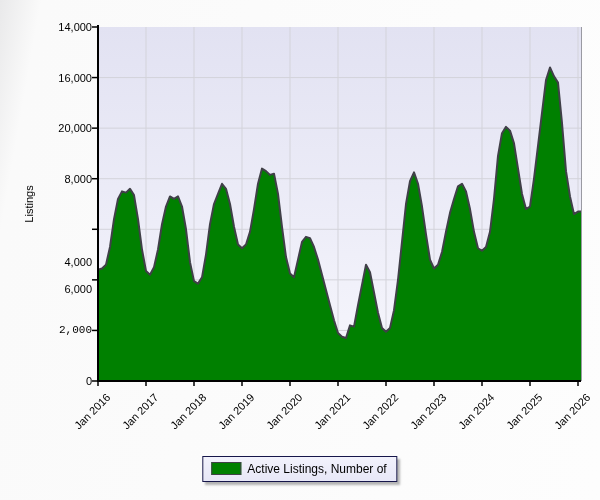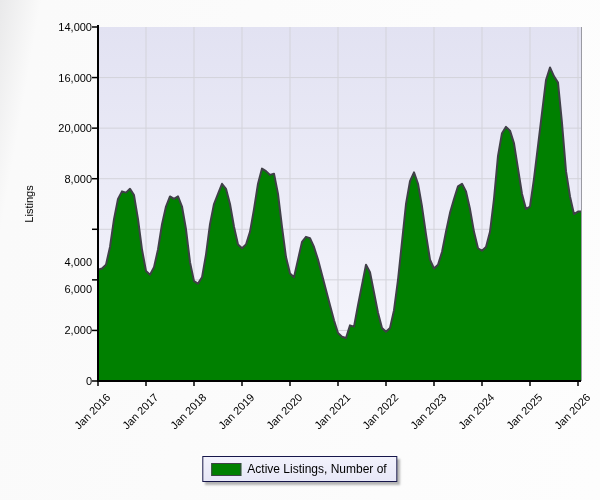--- a/index.html
+++ b/index.html
@@ -29,21 +29,21 @@
     transform:translateX(-100%) rotate(-45deg);
     transform-origin:100% 0%;
   }
   #y-axis-title{
     position:absolute;left:-20px;top:197px;width:100px;height:14px;
     text-align:center;font-size:11px;color:#000;
     transform:rotate(-90deg);
   }
   #legend{
     position:absolute;top:456px;left:50%;transform:translateX(-50%);
-    display:flex;align-items:center;
+    display:flex;align-items:flex-start;
     padding:5px 10px 5px 8px;
     background:linear-gradient(180deg,#f2f2fc 0%,#e7e7f7 100%);
     border:1px solid #16164a;
     box-shadow:3px 3px 2px rgba(120,120,120,0.55);
   }
   #legend-swatch{
     width:30px;height:13px;background:#008000;border:1px solid #404048;
     margin-right:6px;box-sizing:border-box;
   }
   #legend-label{font-size:12px;color:#000;white-space:nowrap;}
@@ -90,21 +90,21 @@
       <line x1="338" y1="381" x2="338" y2="386" stroke="#000000" stroke-width="1.5"></line>
       <line x1="386" y1="381" x2="386" y2="386" stroke="#000000" stroke-width="1.5"></line>
       <line x1="434" y1="381" x2="434" y2="386" stroke="#000000" stroke-width="1.5"></line>
       <line x1="482" y1="381" x2="482" y2="386" stroke="#000000" stroke-width="1.5"></line>
       <line x1="530" y1="381" x2="530" y2="386" stroke="#000000" stroke-width="1.5"></line>
       <line x1="578" y1="381" x2="578" y2="386" stroke="#000000" stroke-width="1.5"></line>
     </svg>
   <div id="y-axis-title">Listings</div>
   <div id="ytick-labels">
       <div class="ytick-label" style="top: 374px;">0</div>
-      <div class="ytick-label" style="top: 323.429px;">2,000</div>
+      <div class="ytick-label" style="top: 323.429px; font-family: Liberation Mono, monospace;">2,000</div>
       <div class="ytick-label" style="top: 255px;">4,000</div>
       <div class="ytick-label" style="top: 238px; margin-top: 44px;">6,000</div>
       <div class="ytick-label" style="top: 171.714px;">8,000</div>
       <div class="ytick-label" style="top: 121.143px;">20,000</div>
       <div class="ytick-label" style="top: 70.5714px;">16,000</div>
       <div class="ytick-label" style="top: 20px;">14,000</div>
     </div>
   <div id="xtick-labels">
       <div class="xtick-label" style="left: 104px; top: 391px;">Jan 2016</div>
       <div class="xtick-label" style="left: 152px; top: 391px;">Jan 2017</div>

